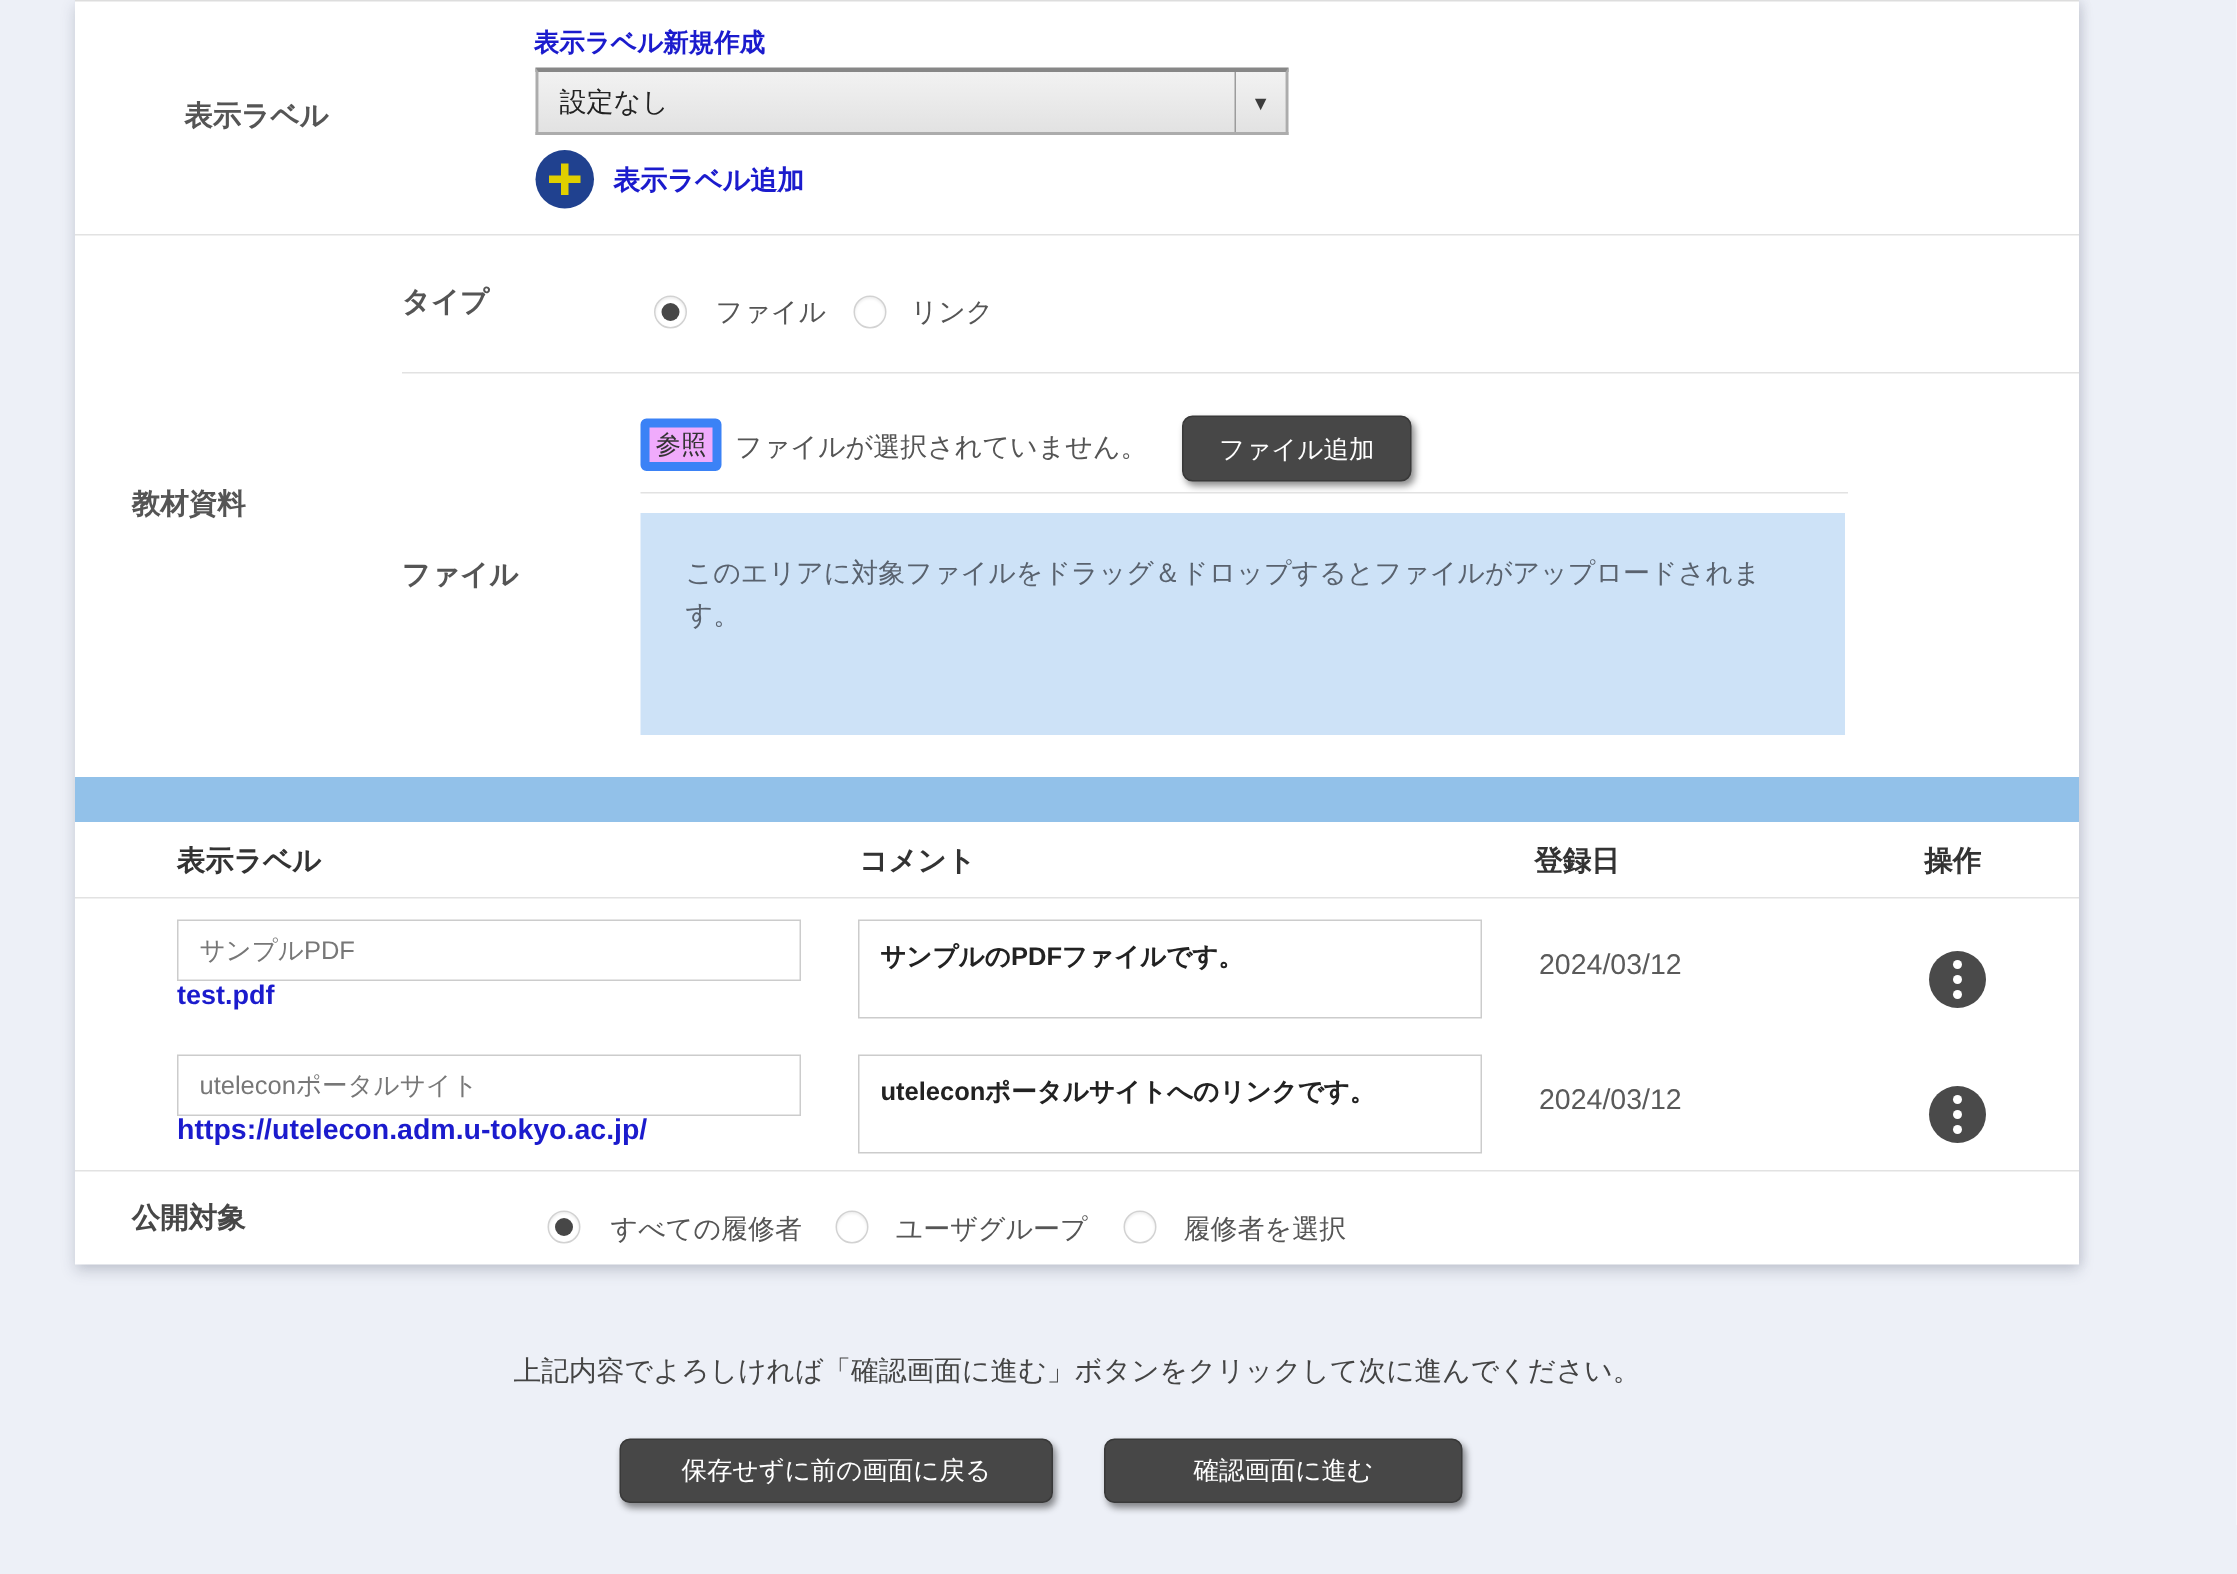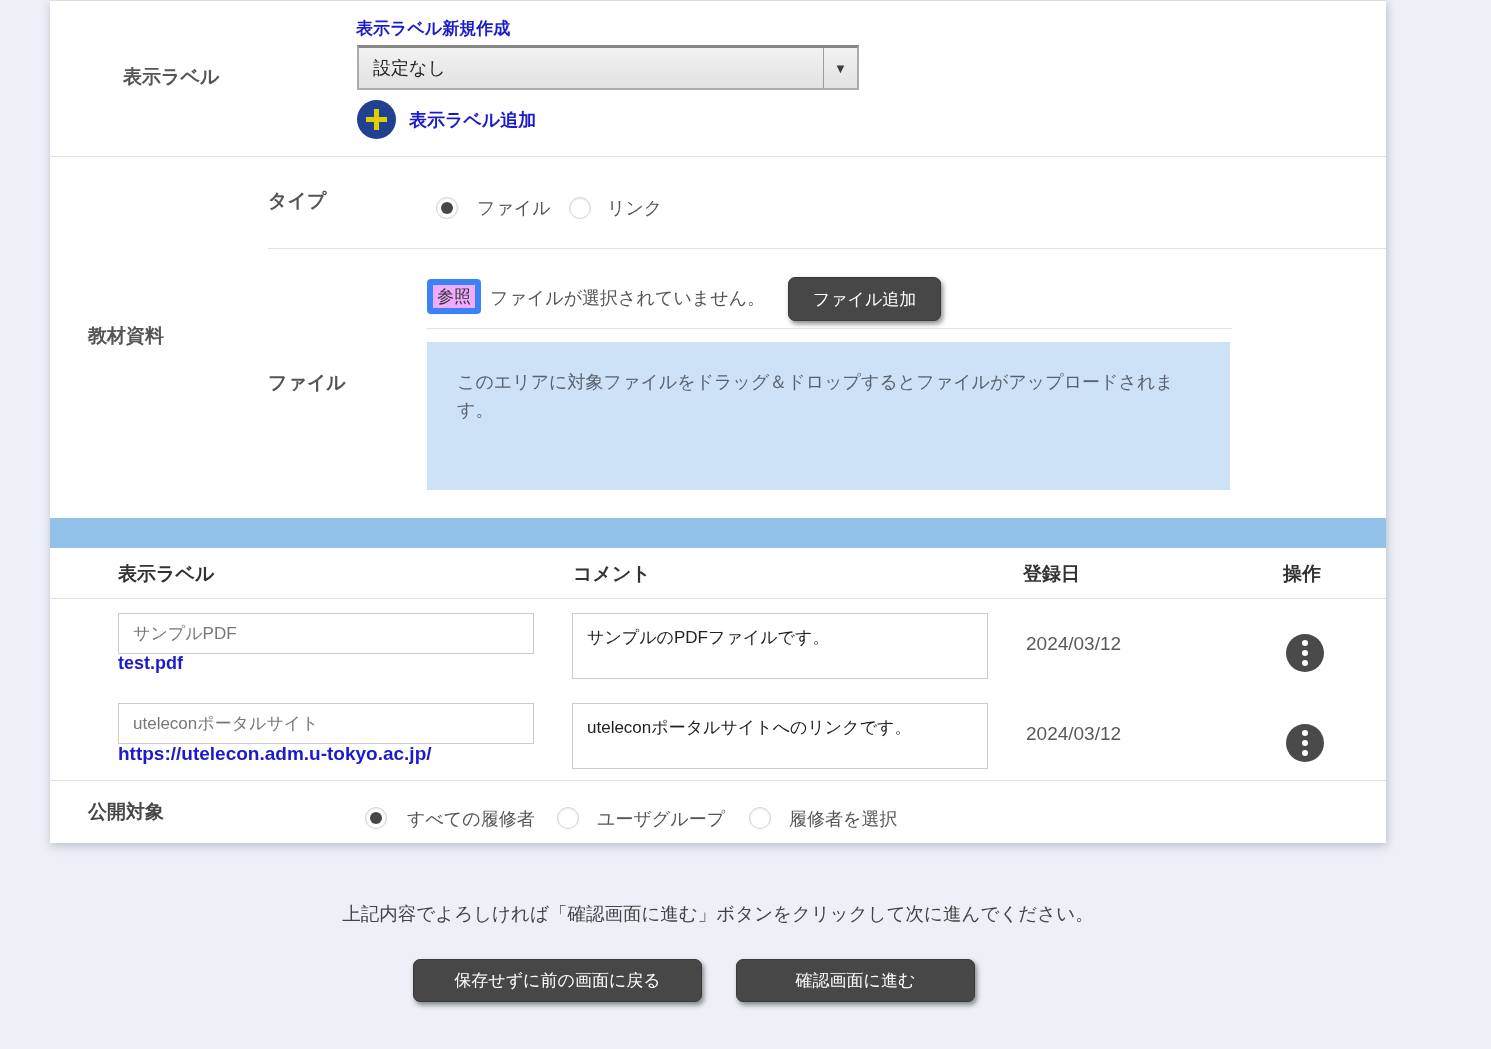--- a/index.html
+++ b/index.html
@@ -87,21 +87,21 @@
 
   .title-input {
     position:absolute; width:416px; height:41px;
     border:1px solid #ccc; background:#fff;
     font-size:17px; color:#777; padding:0 14px; font-family:inherit; outline:none;
   }
   .comment-box {
     position:absolute; width:416px; height:66px;
     border:1px solid #ccc; background:#fff; resize:none;
     font-size:17px; color:#222; padding:12px 14px; font-family:inherit; outline:none;
-    line-height:1.4; overflow:hidden;
+    line-height:1.4; overflow:hidden;font-weight:bold;
   }
   .date-cell { position:absolute; font-size:19px; color:#5a5a5a; }
 
   .kebab {
     position:absolute; width:38px; height:38px; border-radius:50%;
     background:#4a4a4a; cursor:pointer; display:flex; align-items:center; justify-content:center;
   }
   .kebab .dot {
     width:6px; height:6px; border-radius:50%; background:#fff;
     box-shadow:0 -10px 0 #fff, 0 10px 0 #fff;

